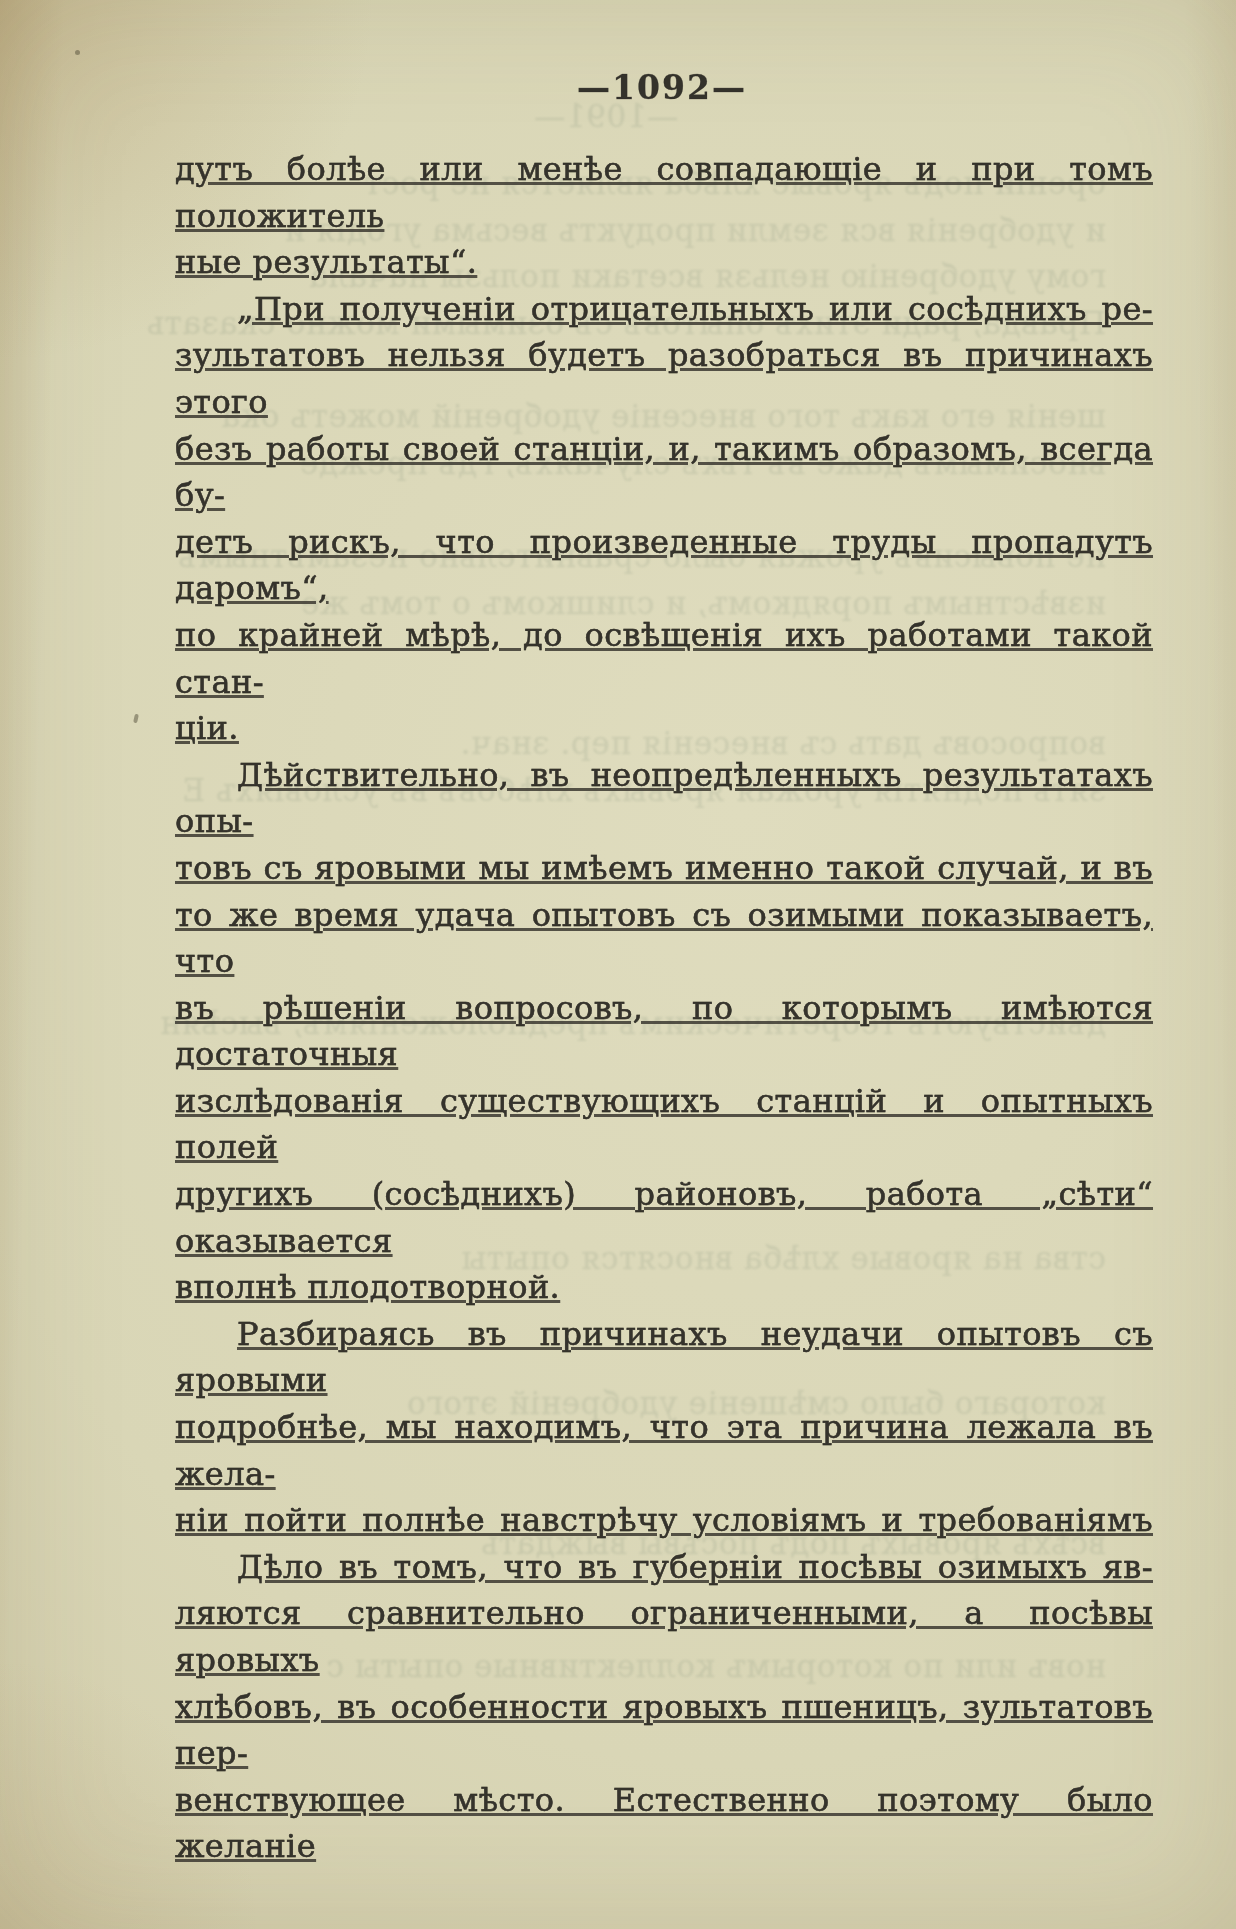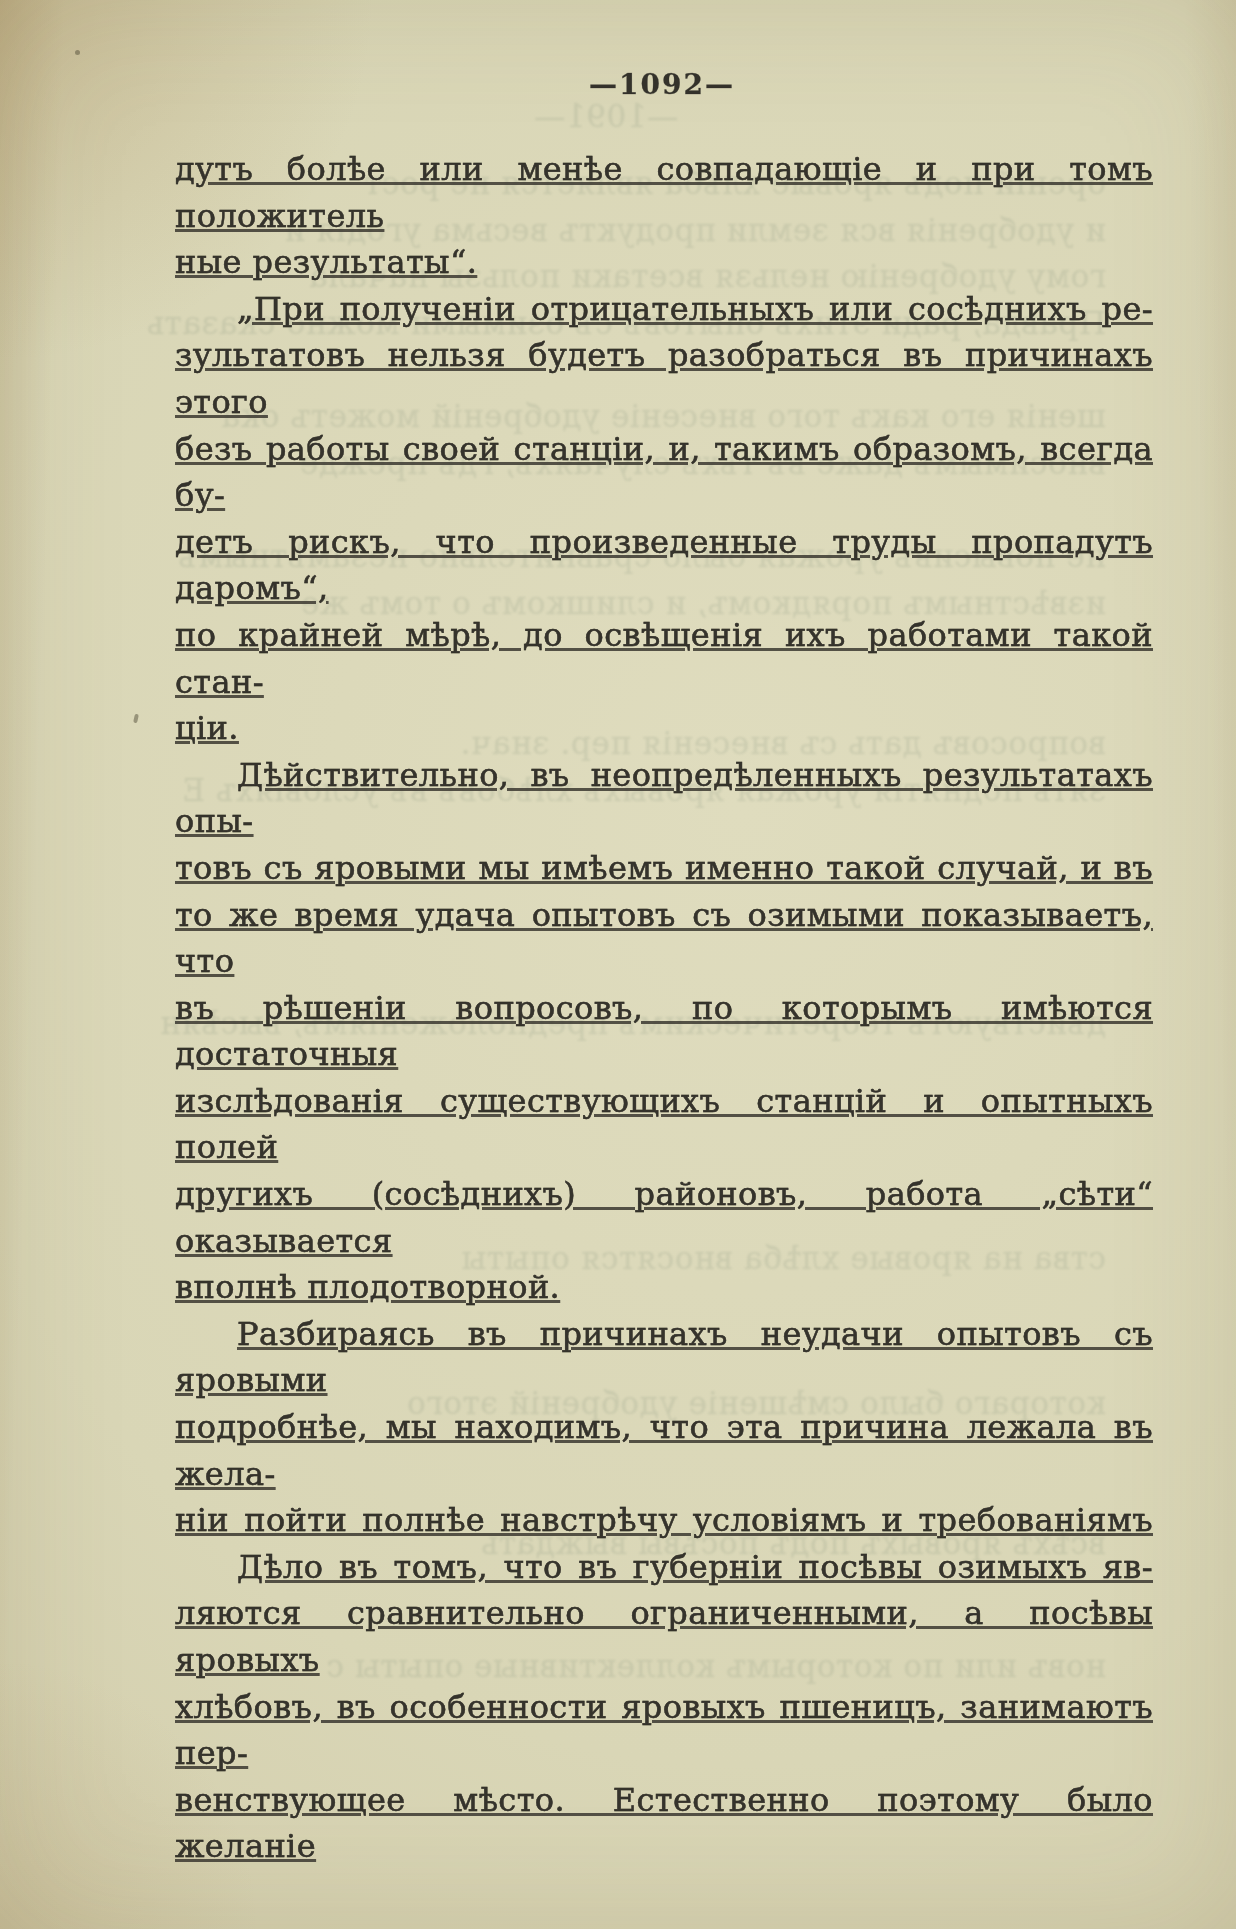--- a/index.html
+++ b/index.html
@@ -14,21 +14,21 @@
       radial-gradient(ellipse 120% 90% at 60% 42%, #dfdcbe 0%, #d9d6b6 55%, #cfc8a6 100%);
     font-family: "DejaVu Serif", "DejaVu Sans", serif;
   }
   .vignette {
     position: absolute; inset: 0; pointer-events: none;
     box-shadow: inset 0 0 130px rgba(112,92,52,0.16);
   }
   .page-number {
     position: absolute; top: 68px; left: 157px; width: 1010px;
     text-align: center;
-    font-size: 28px; font-weight: bold;
+    font-size: 33px; font-weight: bold;
     color: #34322b;
     letter-spacing: 2px;
     -webkit-text-stroke: 0.4px rgba(52,50,43,0.55);
   }
   .text-block {
     position: absolute; top: 146px; left: 175px; width: 978px;
     font-size: 32px; line-height: 46.6px;
     color: #35332c;
     letter-spacing: 0.4px;
     -webkit-text-stroke: 0.45px rgba(52,50,43,0.72);
@@ -102,18 +102,18 @@
     <div class="line j">то же время удача опытовъ съ озимыми показываетъ, что</div>
     <div class="line j">въ рѣшеніи вопросовъ, по которымъ имѣются достаточныя</div>
     <div class="line j">изслѣдованія существующихъ станцій и опытныхъ полей</div>
     <div class="line j">другихъ (сосѣднихъ) районовъ, работа „сѣти“ оказывается</div>
     <div class="line">вполнѣ плодотворной.</div>
     <div class="line j ind">Разбираясь въ причинахъ неудачи опытовъ съ яровыми</div>
     <div class="line j">подробнѣе, мы находимъ, что эта причина лежала въ жела-</div>
     <div class="line j">ніи пойти полнѣе навстрѣчу условіямъ и требованіямъ</div>
     <div class="line j ind">Дѣло въ томъ, что въ губерніи посѣвы озимыхъ яв-</div>
     <div class="line j">ляются сравнительно ограниченными, а посѣвы яровыхъ</div>
-    <div class="line j">хлѣбовъ, въ особенности яровыхъ пшеницъ, занимаютъ пер-</div>
+    <div class="line j">хлѣбовъ, въ особенности яровыхъ пшеницъ, зультатовъ пер-</div>
     <div class="line j">венствующее мѣсто. Естественно поэтому было желаніе</div>
   </div>
 
 <div class="speck s1"></div>
 <div class="speck s2"></div>
 
 </body></html>

